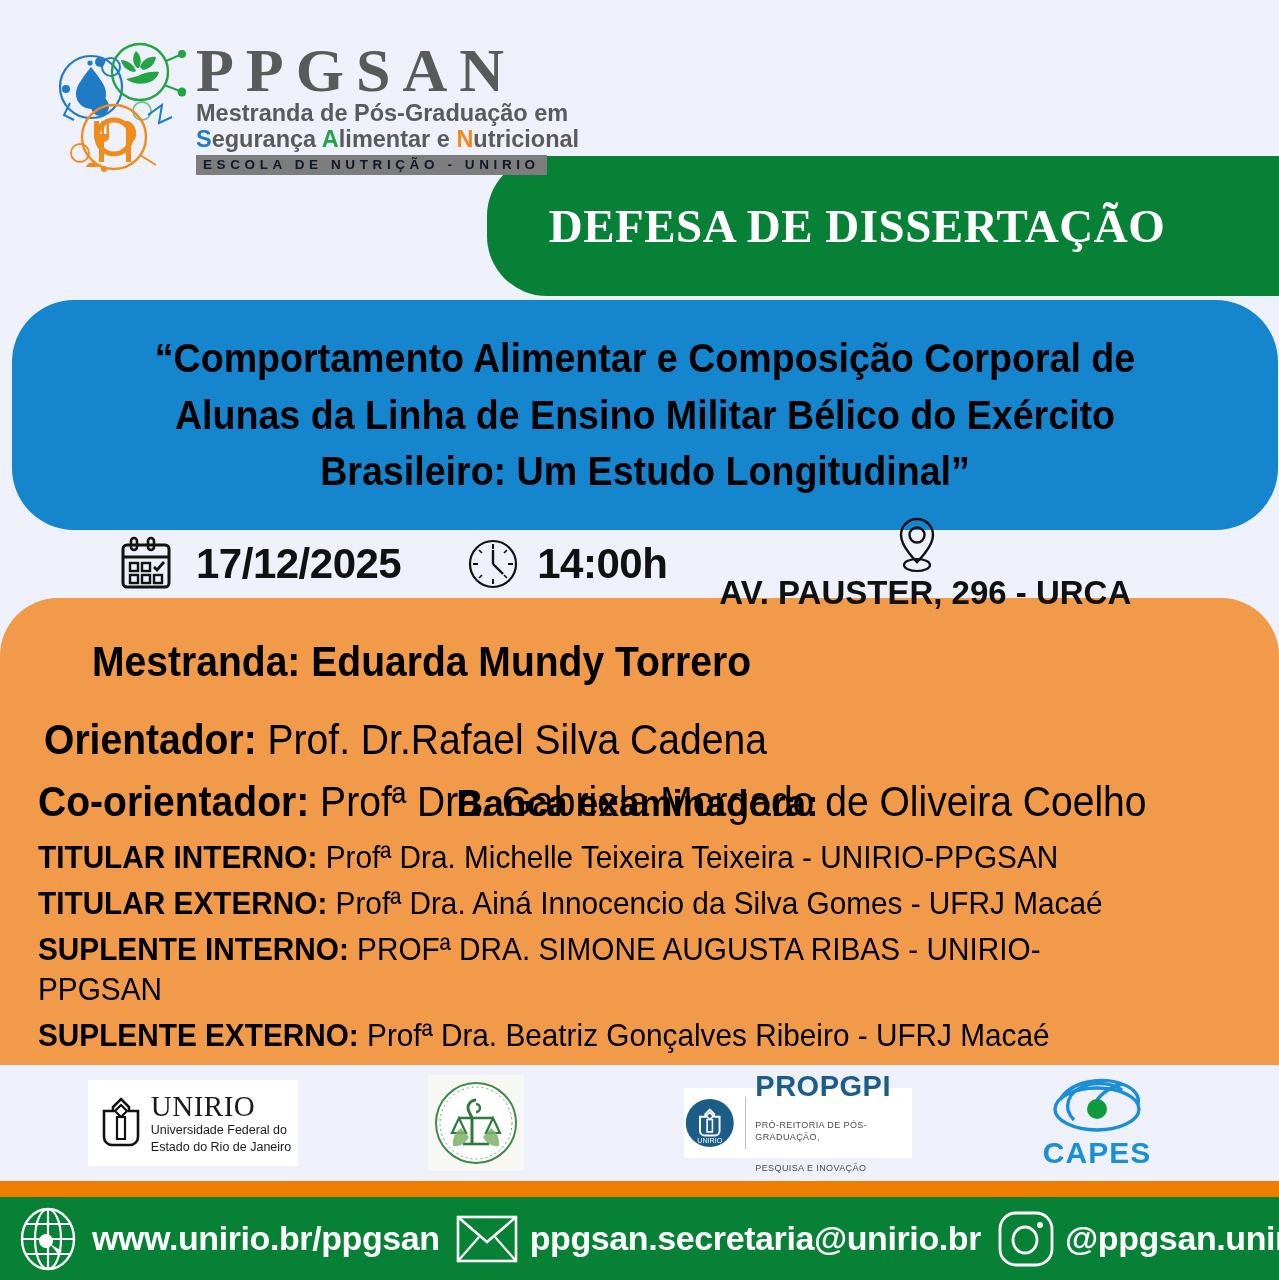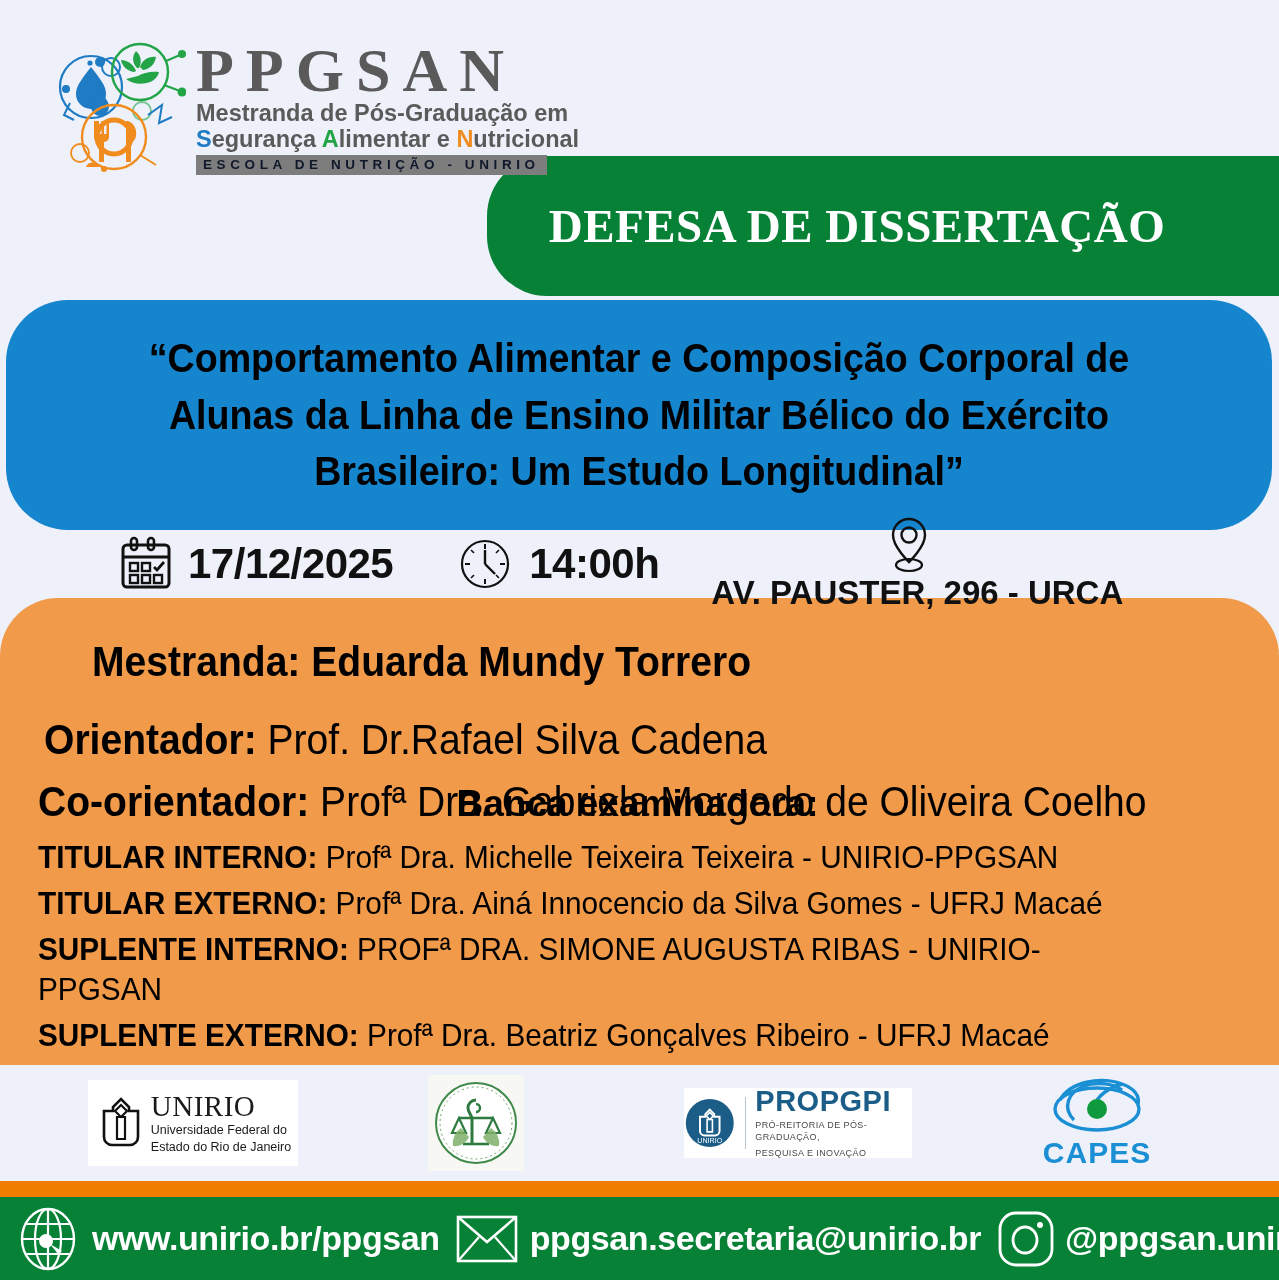--- a/index.html
+++ b/index.html
@@ -84,21 +84,21 @@
     color: #ffffff;
     letter-spacing: 0.5px;
     padding-right: 60px;
     text-align: center;
     white-space: nowrap;
   }
 
   
   .blue-banner {
     position: absolute;
-    left: 6px;
+    left: 12px;
     top: 300px;
     width: 1266px;
     height: 230px;
     background: #1585ce;
     border-radius: 62px;
     display: flex;
     align-items: center;
     justify-content: center;
     z-index: 4;
   }
@@ -129,21 +129,21 @@
   .info-text {
     font-family: "Liberation Sans", sans-serif;
     font-weight: bold;
     font-size: 42px;
     color: #111111;
     letter-spacing: -0.5px;
     white-space: nowrap;
   }
   .info-text.small { font-size: 33px; letter-spacing: 0px; }
   #info-date { margin-left: 118px; }
-  #info-date .info-text { margin-left: 14px; }
+  #info-date .info-text { margin-left: 22px; }
   #info-time { margin-left: 66px; }
   #info-time .info-text { margin-left: 18px; }
   #info-place { margin-left: 36px; flex-direction: column; }
   #info-place .info-text { margin-left: 16px; }
 
   
   .orange-panel {
     position: absolute;
     left: 0;
     top: 598px;
@@ -222,21 +222,21 @@
     color: #1b5d87;
     letter-spacing: 0.5px;
     line-height: 1;
   }
   .propgpi-sub {
     font-family: "Liberation Sans", sans-serif;
     font-size: 9px;
     color: #4a4a4a;
     letter-spacing: 0.4px;
     line-height: 1.35;
-    margin-top: 3px;
+    margin-top: 18px;
   }
   .capes-wrap { display: flex; flex-direction: column; align-items: center; }
   .capes-name {
     font-family: "Liberation Sans", sans-serif;
     font-weight: bold;
     font-size: 30px;
     color: #1b8fd4;
     letter-spacing: 1px;
     margin-top: -2px;
   }

